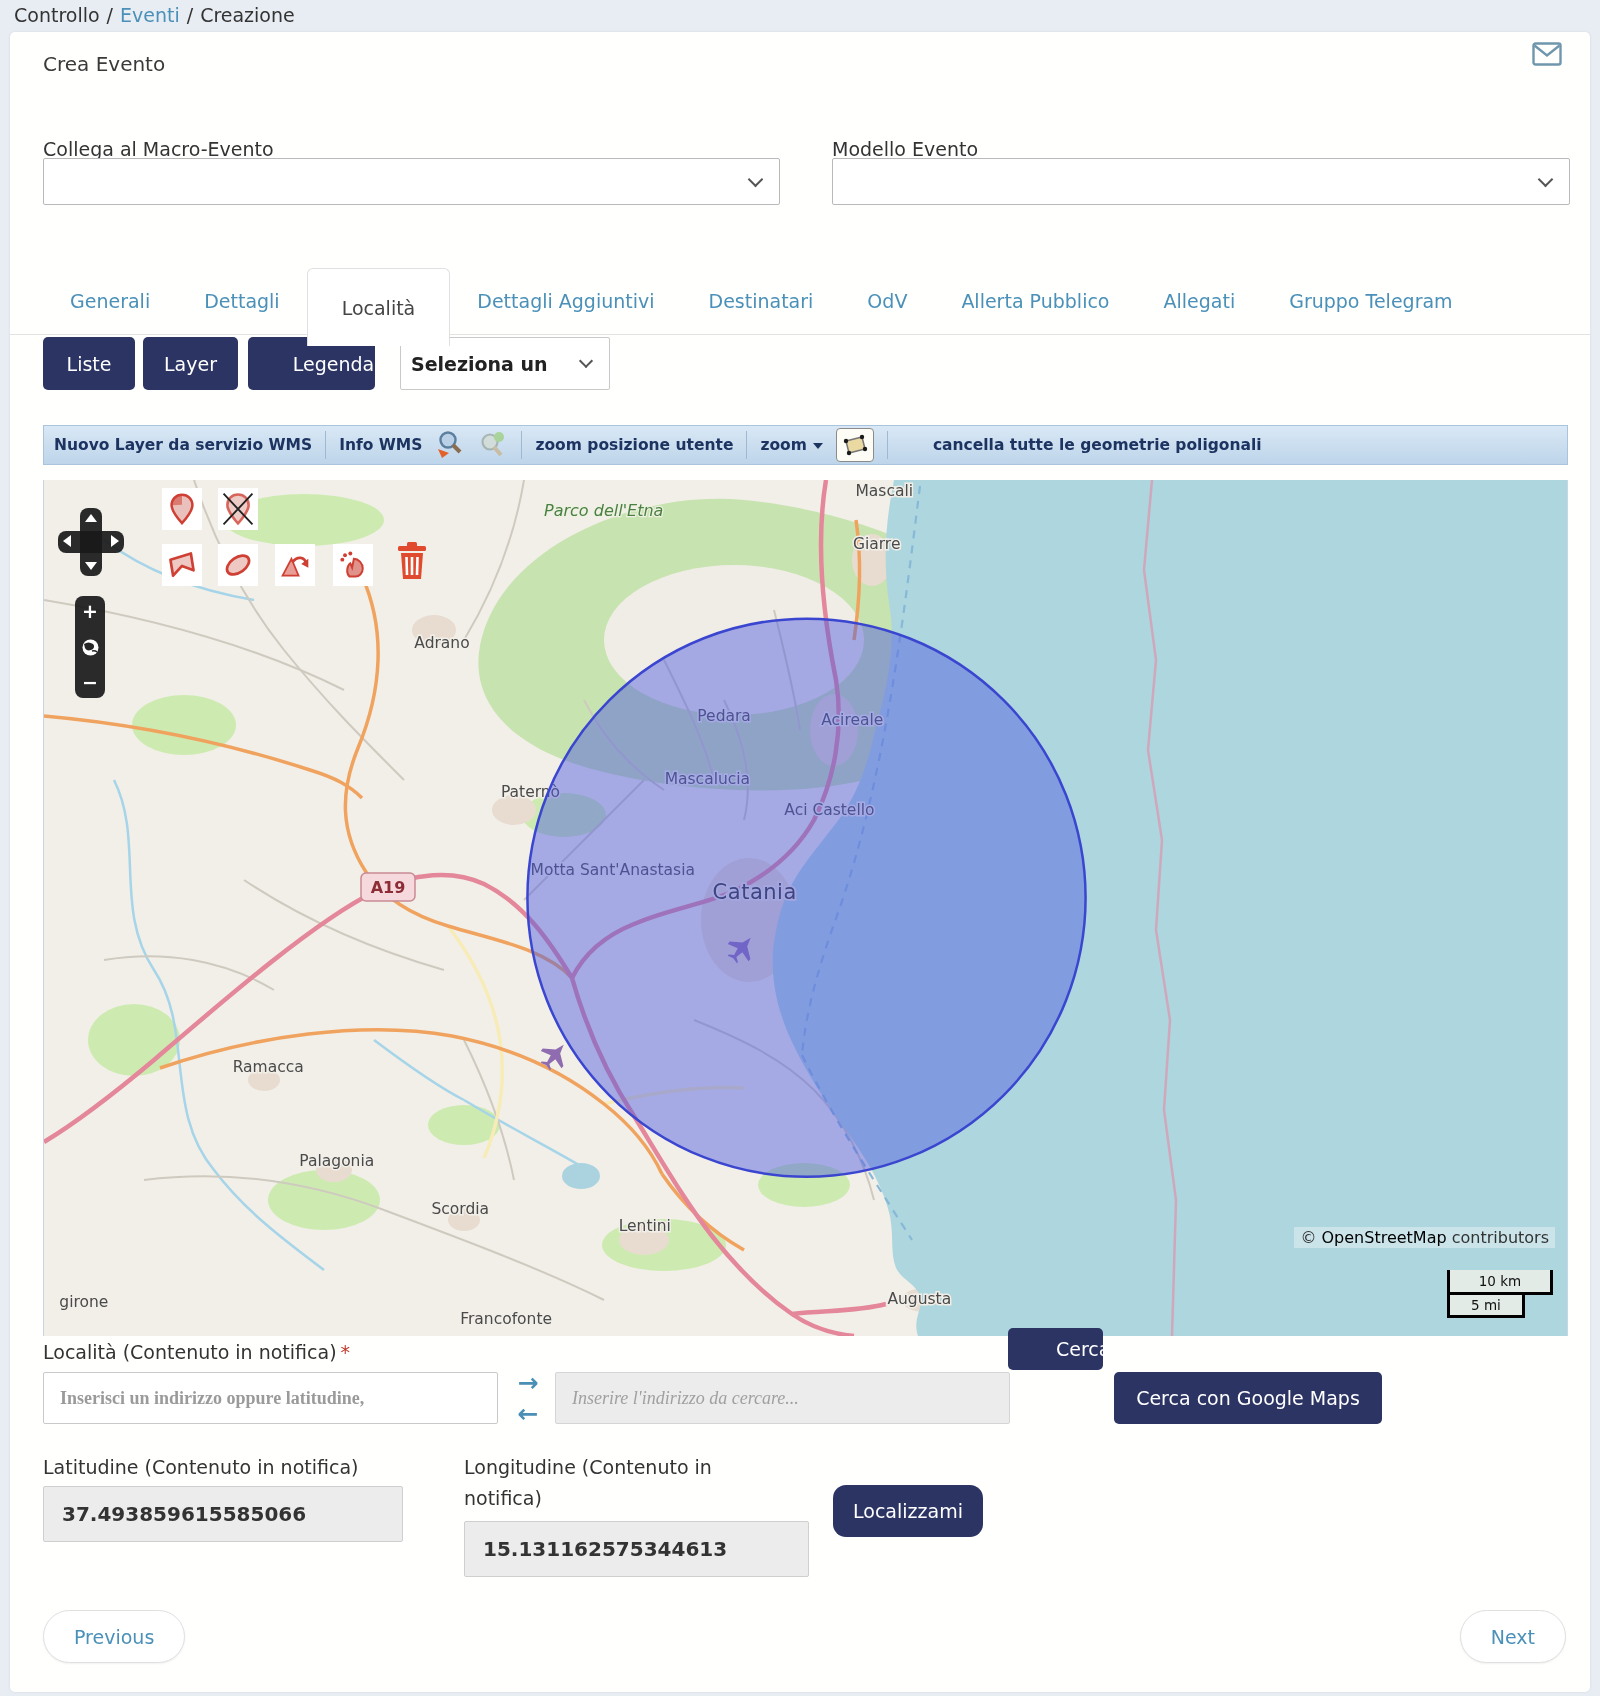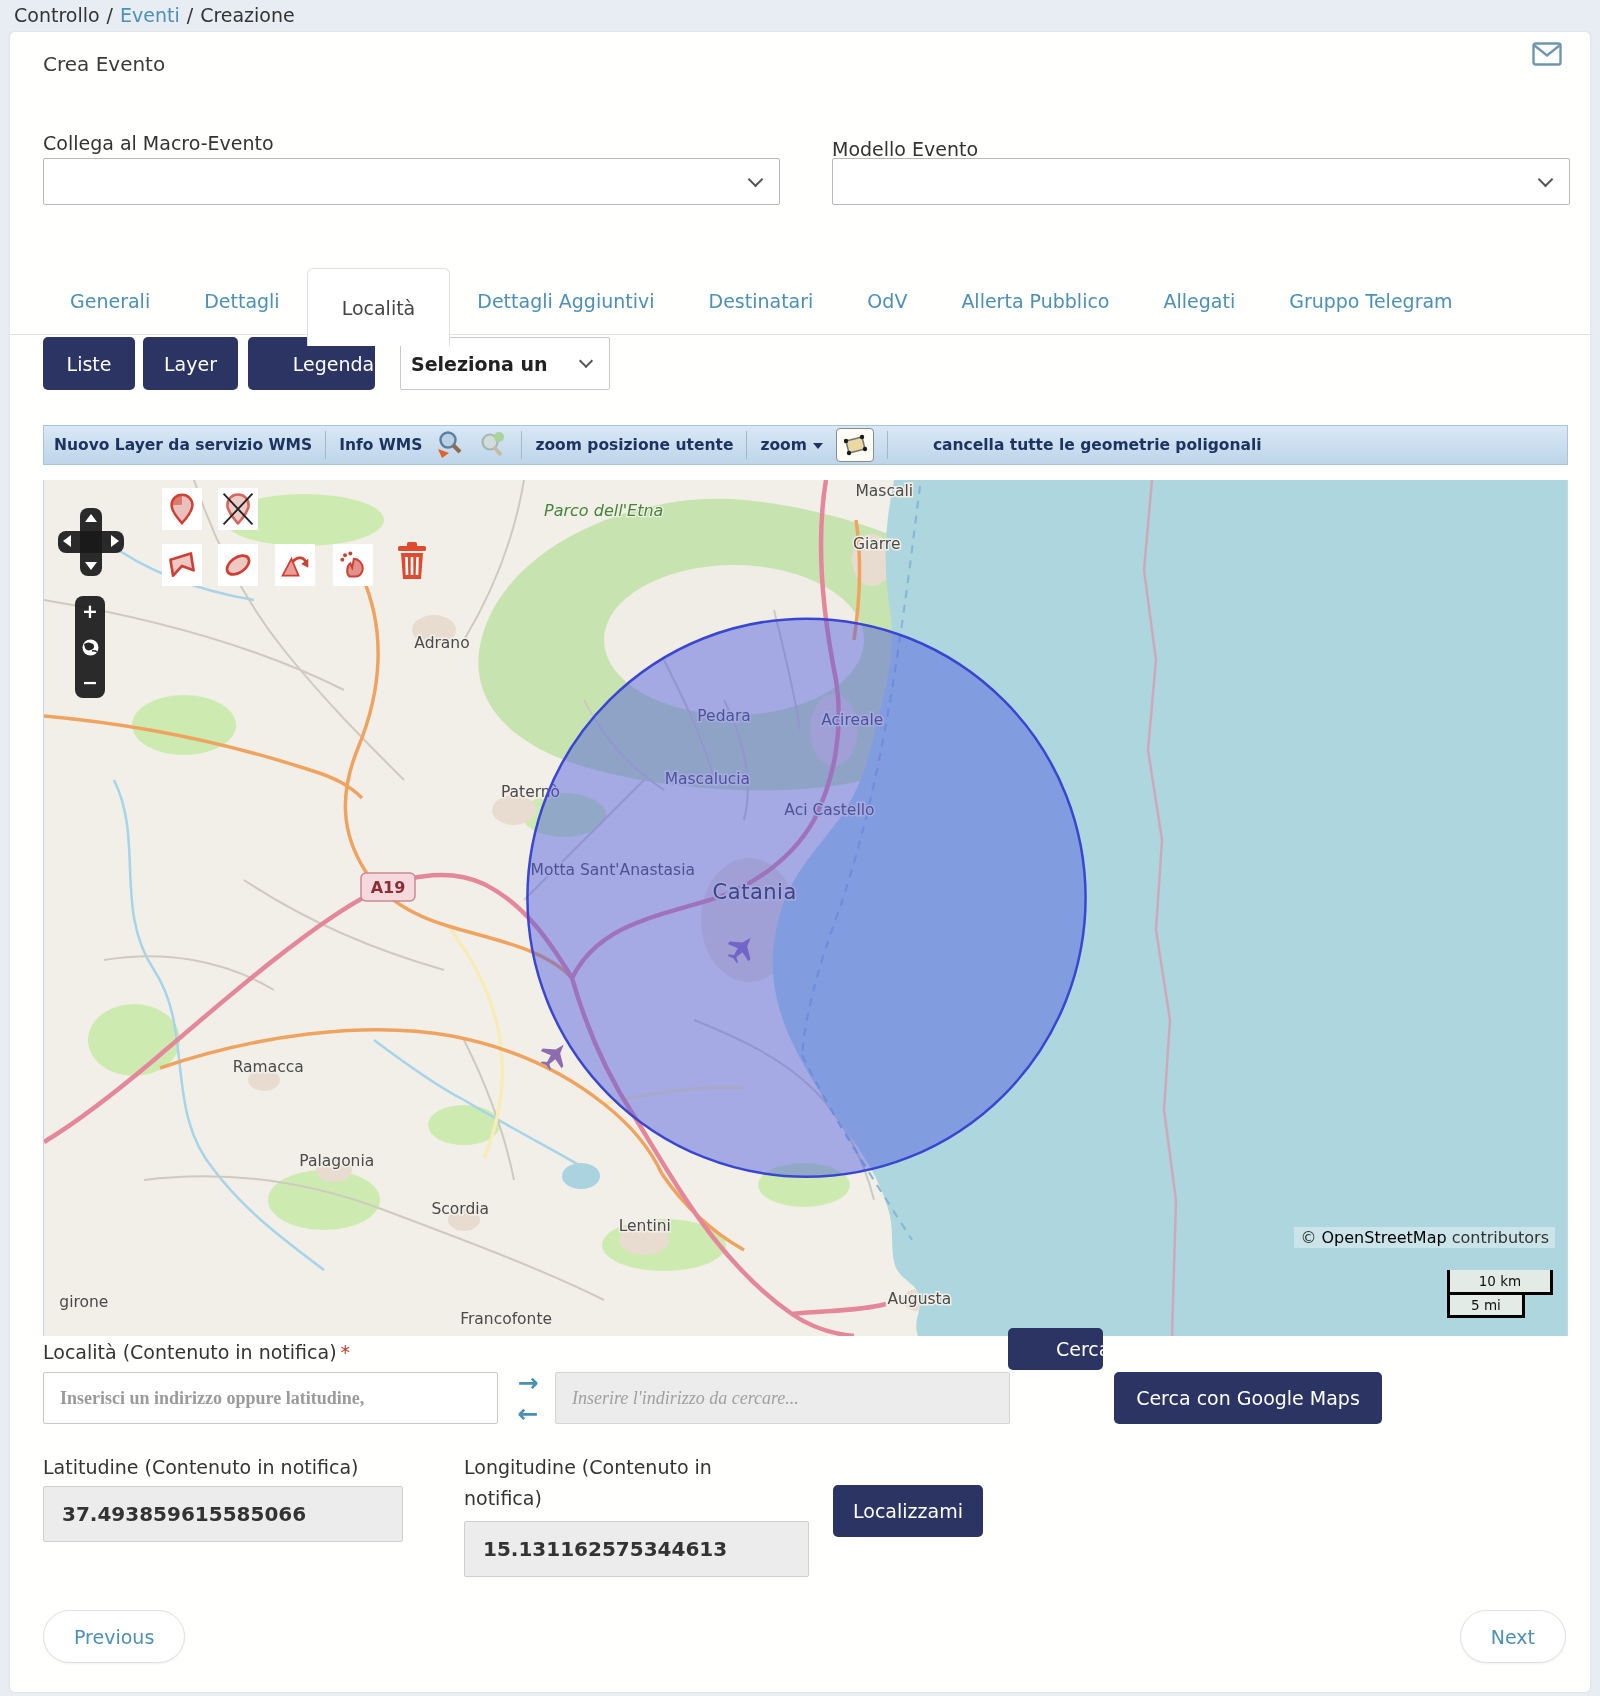--- a/index.html
+++ b/index.html
@@ -113,21 +113,21 @@
 
 <div class="card">
 
   <svg class="envelope" width="30" height="24" viewBox="0 0 30 24">
     <rect x="1.5" y="1.5" width="27" height="21" rx="2" fill="none" stroke="#7096ad" stroke-width="2.4"></rect>
     <polyline points="2.5,3.5 15,13.5 27.5,3.5" fill="none" stroke="#7096ad" stroke-width="2.4"></polyline>
   </svg>
 
   <h1 class="page-title">Crea Evento</h1>
 
-  <label class="field-label" style="left:33px; top:100px;">Collega al Macro-Evento</label>
+  <label class="field-label" style="left:33px; top:106px;">Collega al Macro-Evento</label>
   <div class="select-box" style="left:33px; top:126px; width:737px;">
     <span class="chev"></span>
   </div>
 
   <label class="field-label" style="left:822px; top:106px;">Modello Evento</label>
   <div class="select-box" style="left:822px; top:126px; width:738px;">
     <span class="chev"></span>
   </div>
 
   <div class="tabs">
@@ -391,17 +391,17 @@
     <span>←</span>
   </div>
   <input class="txt-input search" style="left: 545px; top: 1340px; width: 455px;" placeholder="Inserire l'indirizzo da cercare...">
   <button class="action-btn" style="left:998px; top:1296px; width:95px; height:42px;padding-left:48px;">Cerca</button>
   <button class="action-btn" style="left:1104px; top:1340px; width:268px; height:52px;">Cerca con Google Maps</button>
 
   <label class="coord-label" style="left:33px; top:1420px;">Latitudine (Contenuto in notifica)</label>
   <input class="ro-input" style="left: 33px; top: 1454px; width: 360px;" readonly="" value="37.493859615585066">
   <label class="coord-label" style="left:454px; top:1420px; width:255px;">Longitudine (Contenuto in notifica)</label>
   <input class="ro-input" style="left: 454px; top: 1489px; width: 345px;" readonly="" value="15.131162575344613">
-  <button class="action-btn" style="left:823px; top:1453px; width:150px; height:52px;">Localizzami</button>
+  <button class="action-btn" style="left:823px; top:1453px; width:150px; height:52px;border-radius:13px;">Localizzami</button>
 
   <button class="pill-btn" style="left:33px;">Previous</button>
   <button class="pill-btn" style="right:24px;">Next</button>
 </div>
 
 </body></html>

